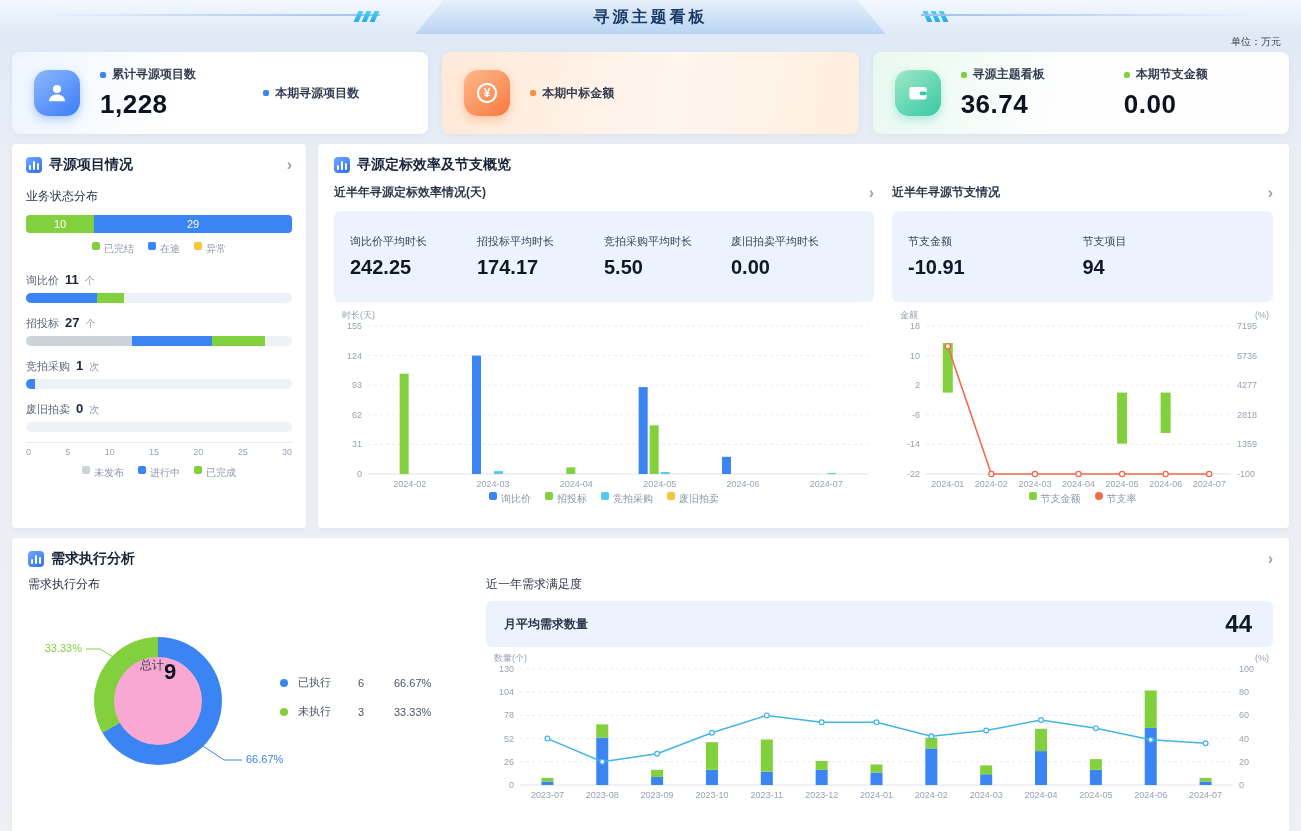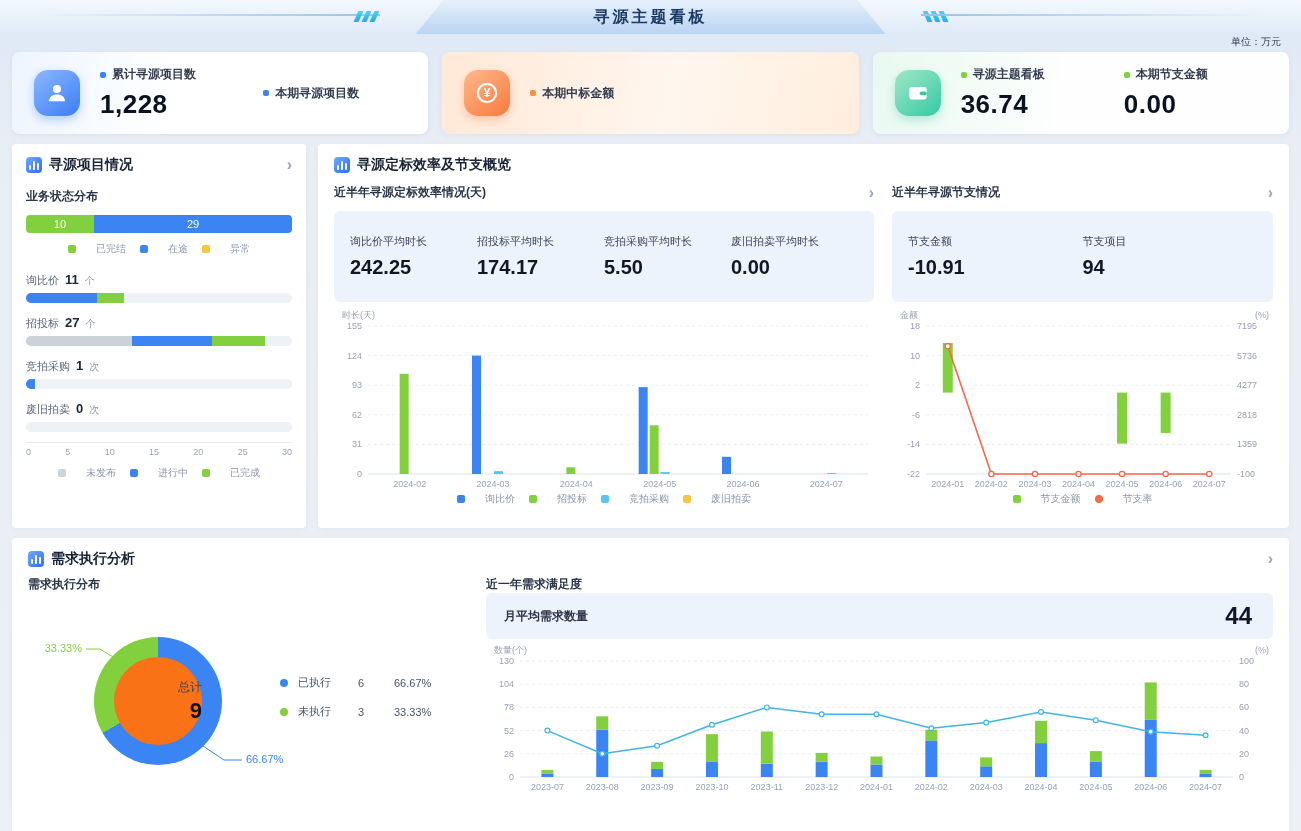--- a/index.html
+++ b/index.html
@@ -39,27 +39,27 @@
 .mid-row{display:flex;gap:12px;margin:0 12px 10px;height:384px}
 .panel{background:#fff;border-radius:4px;box-shadow:0 2px 6px rgba(34,68,128,.05)}
 .project-panel{width:294px;padding:12px 14px;display:flex;flex-direction:column}
 .efficiency-panel{flex:1;padding:12px 16px}
 .panel-head{display:flex;align-items:center;gap:7px}
 .ph-icon{width:16px;height:16px;border-radius:4px;background:linear-gradient(140deg,#6fa9ff,#2e6df2);display:inline-flex;align-items:flex-end;justify-content:center;gap:1.5px;padding:3px}
 .ph-icon i{width:2.5px;background:#fff;border-radius:1px;display:block}
 .ph-icon i:nth-child(1){height:5px}.ph-icon i:nth-child(2){height:9px}.ph-icon i:nth-child(3){height:7px}
 .ph-title{font-size:14px;font-weight:bold;color:#1a2437}
 .chev{margin-left:auto;color:#98a4b8;font-size:16px;line-height:1;cursor:pointer;font-weight:bold}
-.sec-label{font-size:12px;font-weight:bold;color:#2c3549}
+.sec-label{font-size:12px;font-weight:normal;color:#2c3549}
 
 
 .status-bar{display:flex;height:18px;border-radius:4px;overflow:hidden;margin-top:10px;background:#eef1f5}
 .status-bar .seg{display:flex;align-items:center;justify-content:center;color:#fff;font-size:11px}
 .mini-legend{display:flex;justify-content:center;gap:14px;margin-top:9px}
-.mini-legend .li,.chart-legend .li{display:flex;align-items:center;gap:20px;font-size:10px;color:#8b95a8;cursor:pointer}
+.mini-legend .li,.chart-legend .li{display:flex;align-items:flex-start;gap:4px;font-size:10px;color:#8b95a8;cursor:pointer}
 .sw{width:8px;height:8px;border-radius:2px;display:inline-block}
 .sw.round{border-radius:50%}
 .prog-rows{margin-top:4px}
 .prog-row{margin-top:12px}
 .prog-label{display:flex;align-items:baseline;gap:6px;font-size:11px;color:#5c6679}
 .prog-label b{font-size:13px;color:#1c2436}
 .prog-label .unit{font-size:10px;color:#8b95a8}
 .prog-track{margin-top:5px;height:10px;border-radius:5px;background:#eef1f5;display:flex;overflow:hidden}
 .prog-axis{display:flex;justify-content:space-between;margin-top:10px;padding-top:4px;border-top:1px solid #e8ecf2;font-size:9px;color:#98a1b3}
 
@@ -80,32 +80,32 @@
 svg .axis-name{font-size:9px;fill:#98a1b3}
 
 
 .demand-panel{margin:0 12px;height:300px;padding:12px 16px}
 .demand-cols{display:flex;margin-top:8px}
 .demand-left{width:458px;position:relative}
 .demand-right{flex:1}
 .donut-wrap{position:relative;height:212px;margin-top:4px}
 .donut-lines{position:absolute;left:0;top:0;margin:0}
 .donut{position:absolute;left:66px;top:40px;width:128px;height:128px;border-radius:50%}
-.donut-hole{position:absolute;left:86px;top:60px;width:88px;height:88px;border-radius:50%;background:#f97316;display:flex;flex-direction:column;align-items:flex-end;justify-content:center}
+.donut-hole{position:absolute;left:86px;top:60px;width:88px;height:88px;border-radius:50%;background:#f9a8d4;display:flex;flex-direction:row;align-items:flex-start;justify-content:center}
 .donut-center-label{font-size:12px;color:#39424f}
 .donut-center-value{font-size:22px;font-weight:bold;color:#0c1422;margin-top:2px}
 .callout{position:absolute;font-size:11px}
 .callout.c-green{left:4px;top:45px;width:50px;text-align:right}
 .callout.c-blue{left:218px;top:156px}
 .donut-legend{position:absolute;left:252px;top:78px}
 .donut-legend .row{display:flex;align-items:center;gap:10px;font-size:11px;color:#4b5568;margin-bottom:14px}
 .donut-legend .dot{width:8px;height:8px;border-radius:50%;flex:none}
 .donut-legend .nm{width:50px}
 .donut-legend .vl{width:26px}
-.sat-stats{display:flex;gap:36px;margin-top:0}
+.sat-stats{display:flex;gap:36px;margin-top:8px}
 .sat-card{flex:1;background:#ecf3fd;border-radius:6px;height:46px;display:flex;align-items:center;justify-content:space-between;padding:0 18px}
 .sat-card .lbl{font-size:12px;font-weight:bold;color:#2c3549}
 .sat-card .val{font-size:24px;font-weight:bold;color:#101827}
 </style>
 </head>
 <body>
 
 <header class="top-header">
   <div class="chevrons left">
       <span></span>

